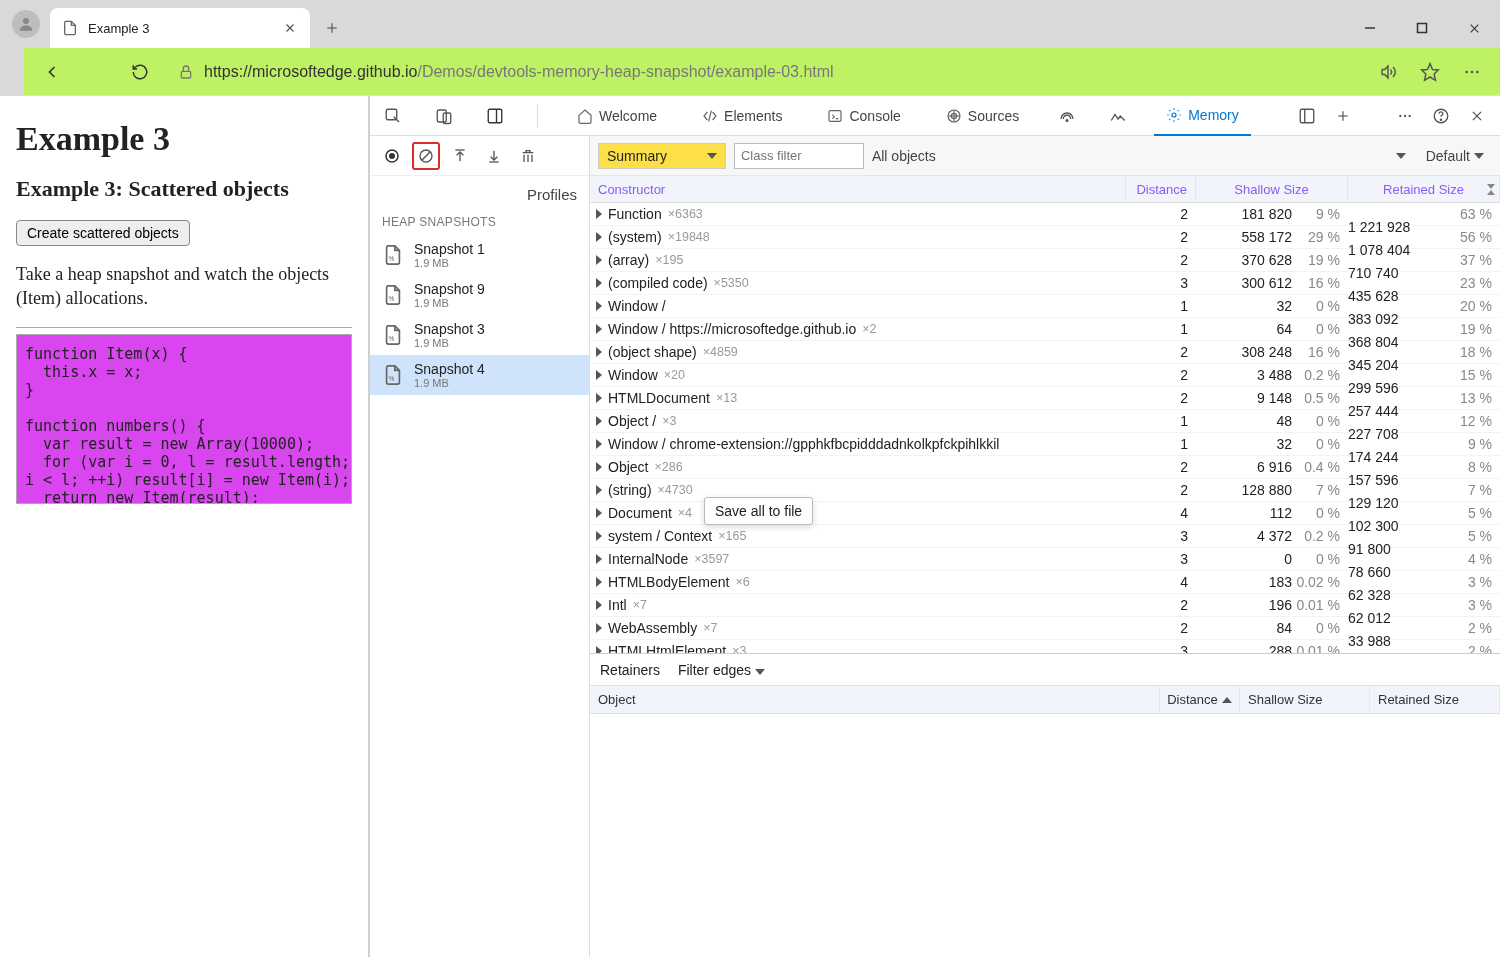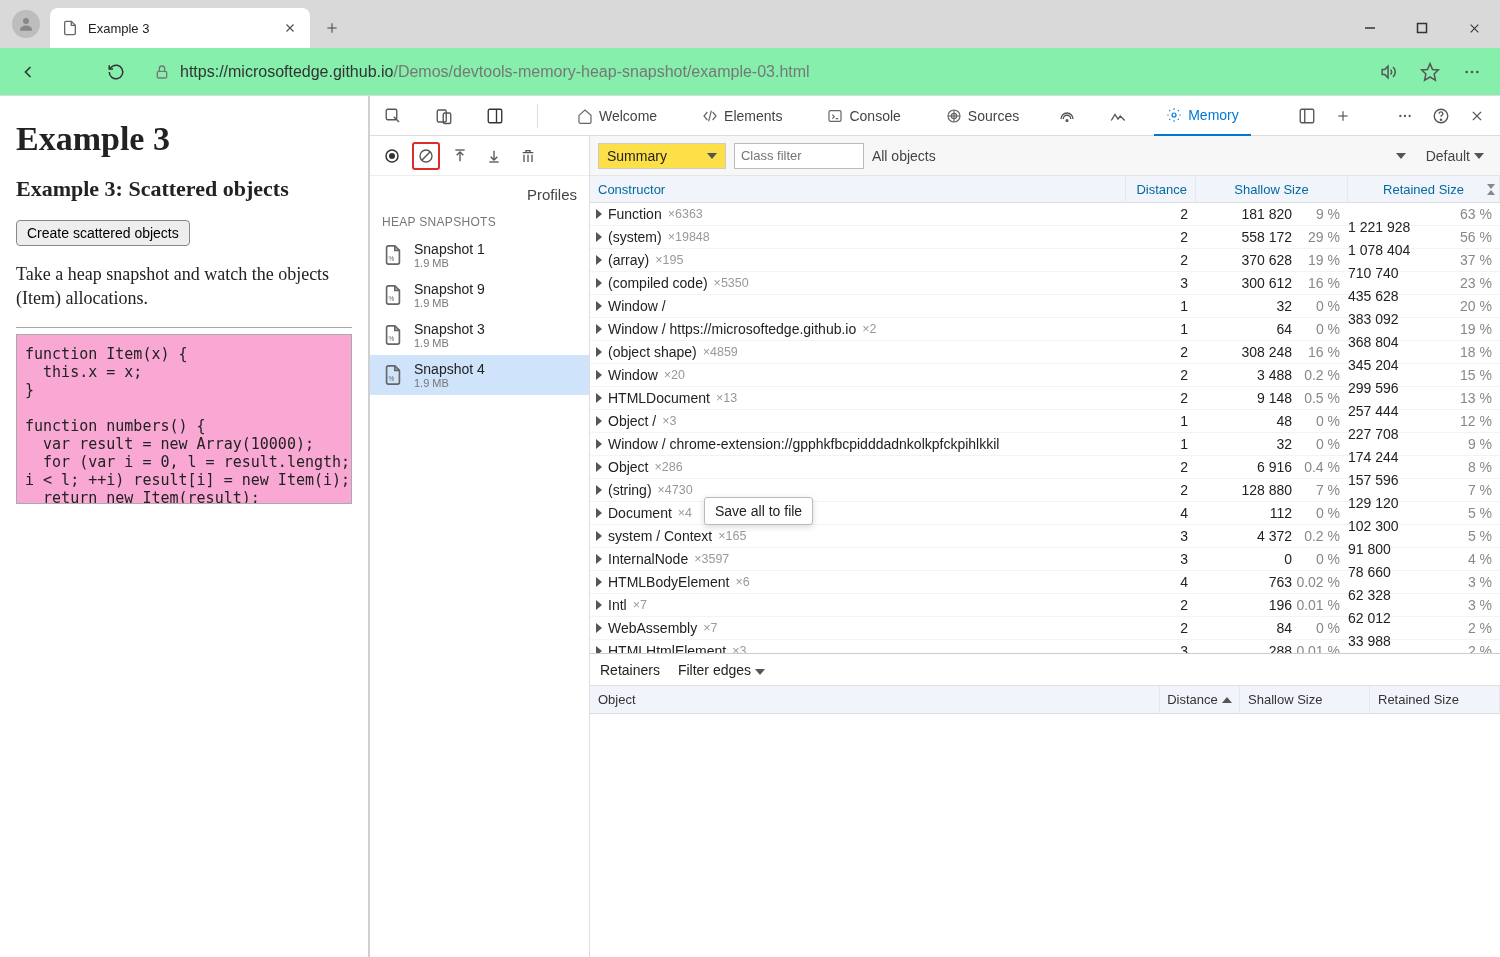--- a/index.html
+++ b/index.html
@@ -9,36 +9,36 @@
 .browser-chrome { height: 48px; background: #d9d9d9; display: flex; align-items: flex-end; padding-left: 8px; }
 .profile-icon { width: 28px; height: 28px; border-radius: 50%; background: #bdbdbd; margin: 0 10px 10px 4px; display:flex; align-items:center; justify-content:center; }
 .tab { background: #fff; border-radius: 8px 8px 0 0; height: 40px; min-width: 260px; display: flex; align-items: center; padding: 0 12px; gap: 10px; }
 .tab .doc-icon { width:16px; height:16px; }
 .tab .tab-title { flex: 1; font-size: 13px; }
 .tab .tab-close { width: 16px; height: 16px; display:flex; align-items:center; justify-content:center; cursor:pointer; }
 .new-tab { width: 32px; height: 32px; display:flex; align-items:center; justify-content:center; margin-left: 6px; margin-bottom: 4px; cursor:pointer; }
 .win-controls { margin-left: auto; display:flex; height: 40px; }
 .win-controls div { width: 52px; display:flex; align-items:center; justify-content:center; cursor:pointer; }
 
-.addr-bar { height: 48px; background: #86efac; border-bottom: 1px solid #ddd; display:flex; align-items:center; padding: 0 10px; gap: 8px; }
+.addr-bar { height: 48px; background: #bef264; border-bottom: 1px solid #ddd; display:flex; align-items:center; padding: 0 10px; gap: 8px; margin-left: 24px; }
 .nav-btn { width: 36px; height: 36px; display:flex; align-items:center; justify-content:center; border-radius: 4px; }
 .url-box { flex: 1; height: 36px; display:flex; align-items:center; border-radius: 18px; padding: 0 12px; gap: 10px; }
 .url-text { font-size: 16px; color: #333; }
 .url-text .path { color: #777; }
 .addr-right { display:flex; gap: 6px; align-items:center; }
 
 
 .content { display:flex; height: calc(957px - 48px - 48px); background:#fff; }
 .page-pane { width: 370px; border-right: 2px solid #d0d0d0; padding: 0 16px 16px 16px; position: relative; overflow:hidden; }
 .page-pane h1 { font-family: "Times New Roman", serif; font-size: 34px; font-weight: bold; margin: 24px 0 18px 0; }
 .page-pane h2 { font-family: "Times New Roman", serif; font-size: 22px; font-weight: bold; margin: 18px 0; }
 .page-pane button.create { font-size: 14px; padding: 4px 10px; background: #eee; border: 1px solid #888; border-radius: 4px; cursor:pointer; }
 .page-pane p.desc { font-family: "Times New Roman", serif; font-size: 18px; margin: 16px 0; line-height: 1.35; }
 .page-pane hr { margin: 10px 0 6px 0; border: none; border-top: 1px solid #aaa; }
-.code-box { font-family: Consolas, monospace; font-size: 15px; white-space: pre; background: #f9a8d4; border: 1px solid #aaa; padding: 10px 8px; height: 170px; overflow: auto; position: relative; line-height: 1.2; color:#222; }
+.code-box { font-family: Consolas, monospace; font-size: 15px; white-space: pre; background: #d946ef; border: 1px solid #aaa; padding: 10px 8px; height: 170px; overflow: auto; position: relative; line-height: 1.2; color:#222; }
 .code-box::-webkit-scrollbar { width: 14px; }
 .code-box::-webkit-scrollbar-thumb { background: #bbb; border-radius: 7px; }
 
 
 .devtools { flex:1; display:flex; flex-direction: column; background:#fff; }
 .dt-tabs { height: 40px; border-bottom: 1px solid #ddd; display:flex; align-items:center; padding-left: 8px; gap: 21px; }
 .dt-icon-btn { width: 30px; height: 30px; display:flex; align-items:center; justify-content:center; border-radius:4px; cursor:pointer; }
 .dt-tab { display:flex; align-items:center; gap:6px; padding: 0 12px; height: 40px; font-size:14px; color:#444; cursor:pointer; }
 .dt-tab.active { color: #0078d4; border-bottom: 2px solid #0078d4; }
 .dt-tabs-right { margin-left: auto; display:flex; align-items:center; gap:6px; padding-right:8px; }
@@ -59,21 +59,21 @@
 .snapshot-item .snap-size { font-size: 11px; color:#777; }
 
 .dt-main { flex:1; display:flex; flex-direction:column; overflow:hidden; }
 .dt-filter-bar { height: 40px; border-bottom: 1px solid #e5e5e5; display:flex; align-items:center; padding: 0 8px; gap: 8px; background:#f7f7f7; }
 .filter-select { display:flex; align-items:center; height: 26px; padding: 0 8px; border:1px solid #ccc; background:#fde047; font-size:14px; gap:40px; cursor:pointer; min-width: 120px; }
 .filter-input { height: 26px; border:1px solid #bbb; padding: 0 6px; font-size:13px; width: 130px; }
 .filter-all { font-size:14px; color:#444; flex:1; display:flex; align-items:center; gap:6px; }
 .filter-default { font-size:14px; color:#444; display:flex; align-items:center; gap:4px; margin-right:8px; }
 
 .heap-table { flex: 0 0 auto; height: 478px; display:flex; flex-direction:column; border-bottom: 1px solid #ccc; }
-.heap-head { display:flex; height: 28px; background: #f1f5fb; border-bottom: 1px solid #ddd; font-size:13px; color:#0369a1; }
+.heap-head { display:flex; height: 28px; background: #f1f5fb; border-bottom: 1px solid #ddd; font-size:13px; color:#8b5cf6; }
 .heap-body { overflow-y:auto; position:relative; }
 .heap-row { display:flex; height: 23px; align-items:center; font-size:14px; border-bottom: 1px solid #f3f3f3; }
 .col-c { flex:1; padding-left: 6px; display:flex; align-items:center; gap: 6px; overflow:hidden; white-space:nowrap; }
 .col-d { width: 70px; text-align:right; padding-right: 8px; }
 .col-s { width: 100px; text-align:right; padding-right: 4px; }
 .col-sp { width: 52px; text-align:right; padding-right: 8px; color:#888; }
 .col-r { width: 100px; text-align:left; padding-right: 4px; margin-top: 26px; }
 .col-rp { width: 52px; text-align:right; padding-right: 8px; color:#888; }
 .heap-head > div { border-right: 1px solid #e3e9f2; display:flex; align-items:center; }
 .heap-head .hcol-constructor { flex:1; padding-left: 8px; }
@@ -645,21 +645,21 @@
     <div class="col-r">78 660</div>
     <div class="col-rp">4 %</div>
               </div>
               <div class="heap-row">
     <div class="col-c">
                   <span class="tri-r"></span>
                   <span>HTMLBodyElement</span> 
                   <span class="count-badge">×6</span>
                 </div>
     <div class="col-d">4</div>
-    <div class="col-s">763</div>
+    <div class="col-s">183</div>
     <div class="col-sp">0.02 %</div>
     <div class="col-r">62 328</div>
     <div class="col-rp">3 %</div>
               </div>
               <div class="heap-row">
     <div class="col-c">
                   <span class="tri-r"></span>
                   <span>Intl</span> 
                   <span class="count-badge">×7</span>
                 </div>

